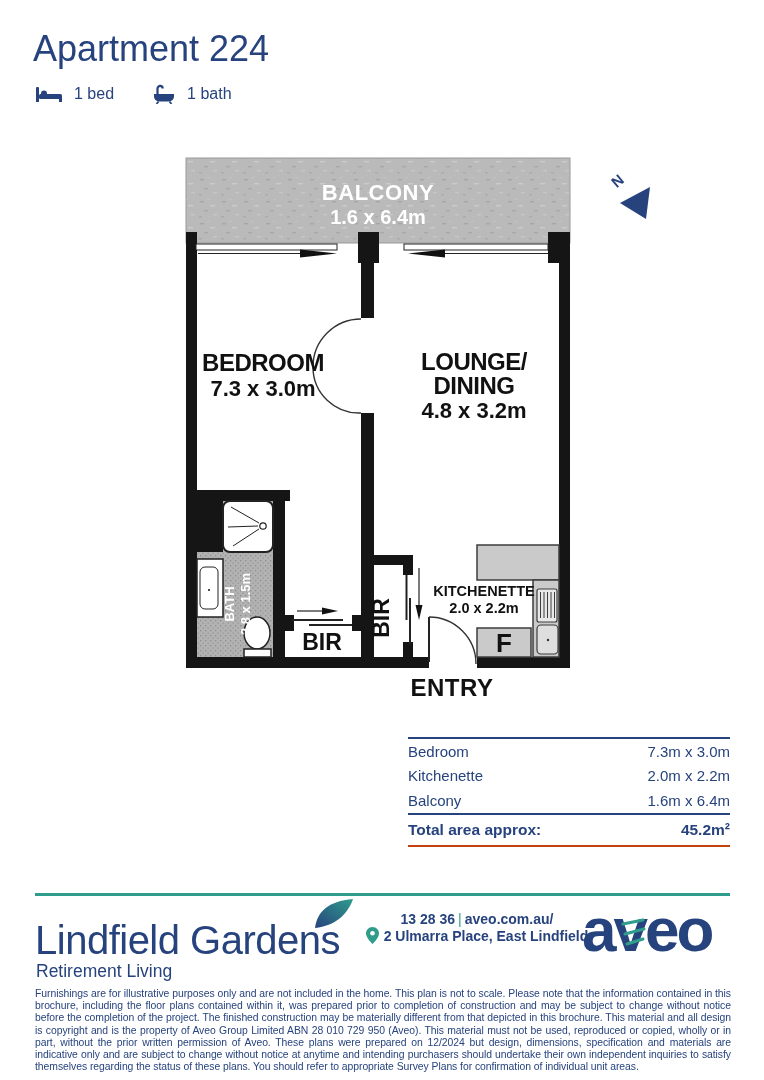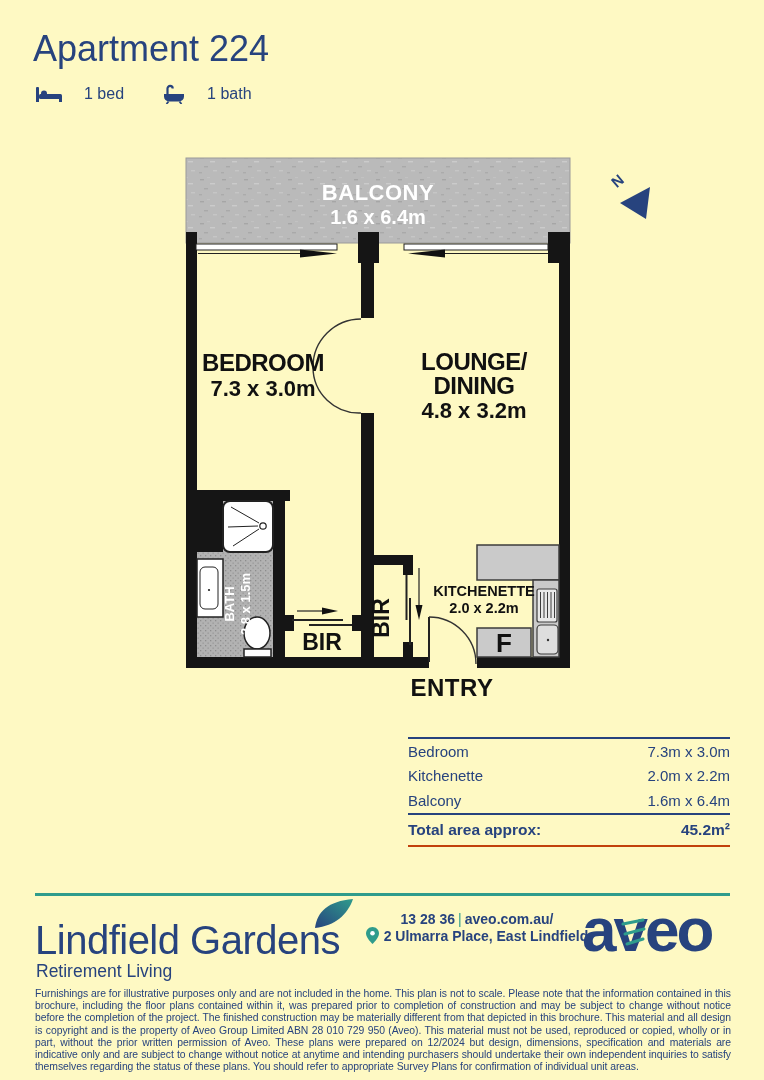--- a/index.html
+++ b/index.html
@@ -1,21 +1,21 @@
 <!DOCTYPE html>
 <html><head>
 <meta charset="utf-8">
 <style>
   html,body{margin:0;padding:0;background:#e8e8e8;}
-  .page{position:relative;width:764px;height:1080px;background:#fef9c3;overflow:hidden;
+  .page{position:relative;width:764px;height:1080px;background:#ffffff;overflow:hidden;
         font-family:"Liberation Sans",sans-serif;margin:0 auto;}
   
   .title{position:absolute;left:33px;top:28px;font-size:36px;font-weight:500;color:#27437e;letter-spacing:0;}
   .feat-row{position:absolute;left:35px;top:84px;display:flex;align-items:center;gap:10px;color:#27437e;font-size:16px;}
-  .feat{display:flex;align-items:center;gap:21px;}
+  .feat{display:flex;align-items:center;gap:11px;}
   .feat+.feat{margin-left:28px;}
   
   .plan-svg{position:absolute;left:0;top:0;}
   .pl{font-family:"Liberation Sans",sans-serif;font-weight:bold;fill:#111111;}
   .plw{font-family:"Liberation Sans",sans-serif;font-weight:bold;fill:#ffffff;}
   
   .area-table{position:absolute;left:408px;top:737px;width:322px;color:#27437e;
               border-top:2px solid #27437e;font-size:15px;}
   .at-row{display:flex;justify-content:space-between;align-items:center;height:24.6px;}
   .at-total{display:flex;justify-content:space-between;align-items:center;height:30px;

